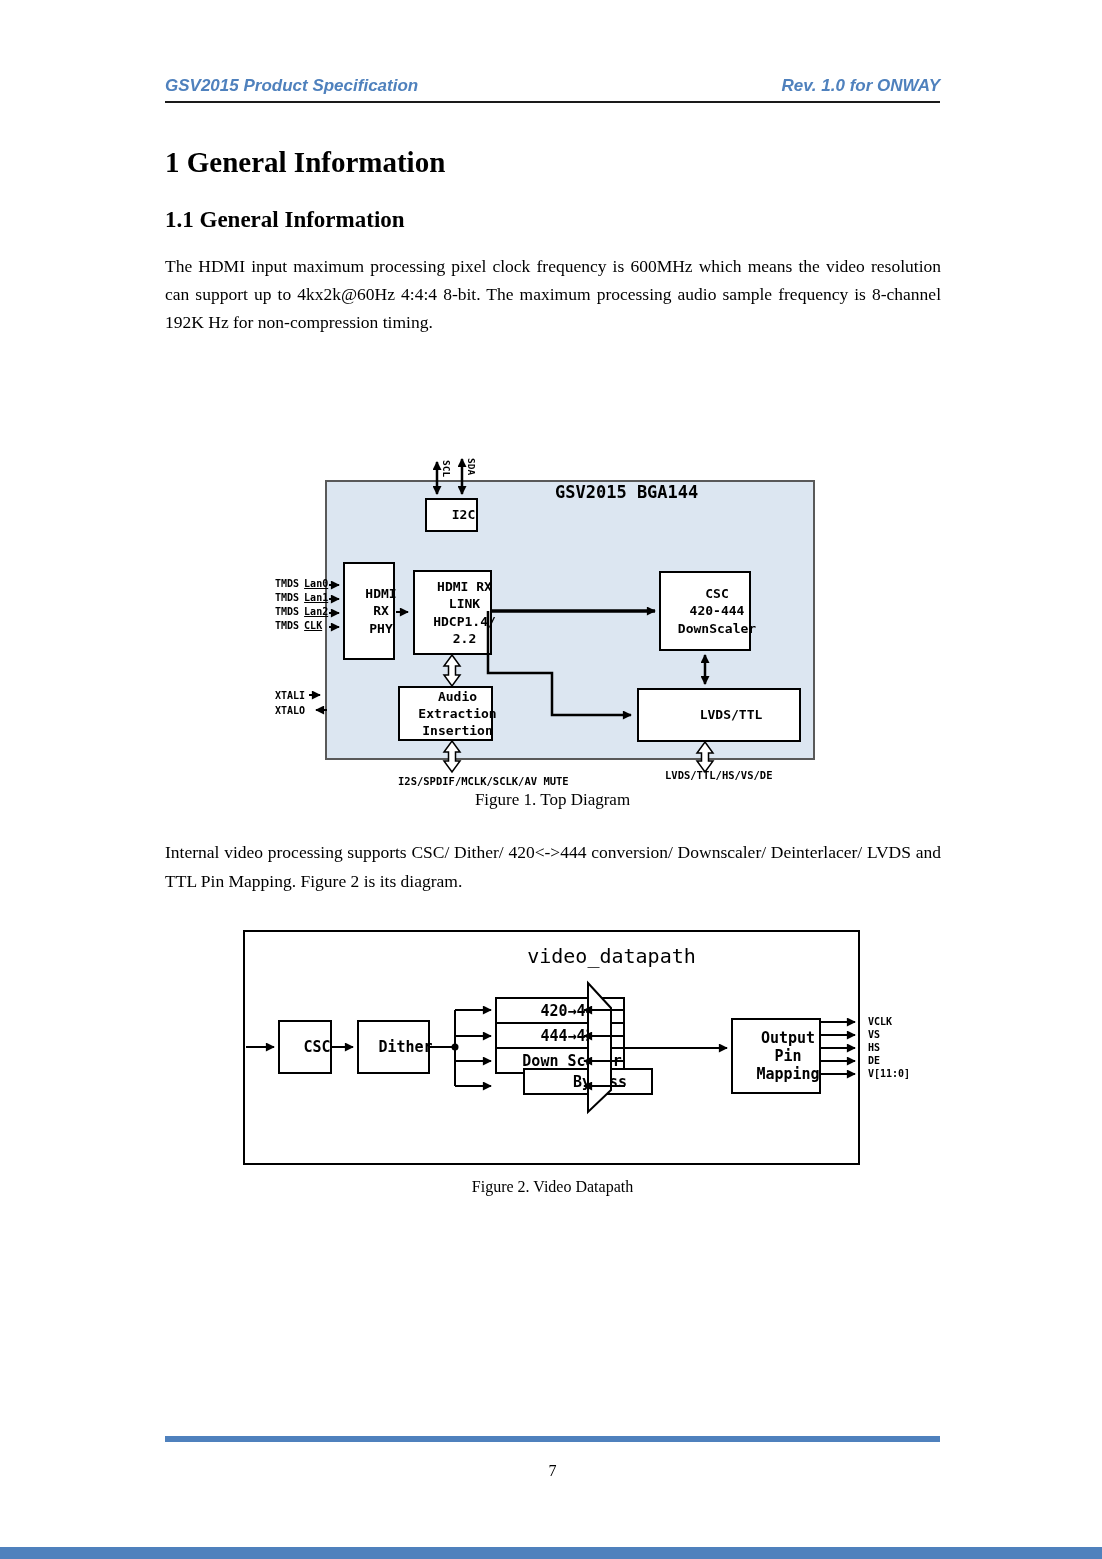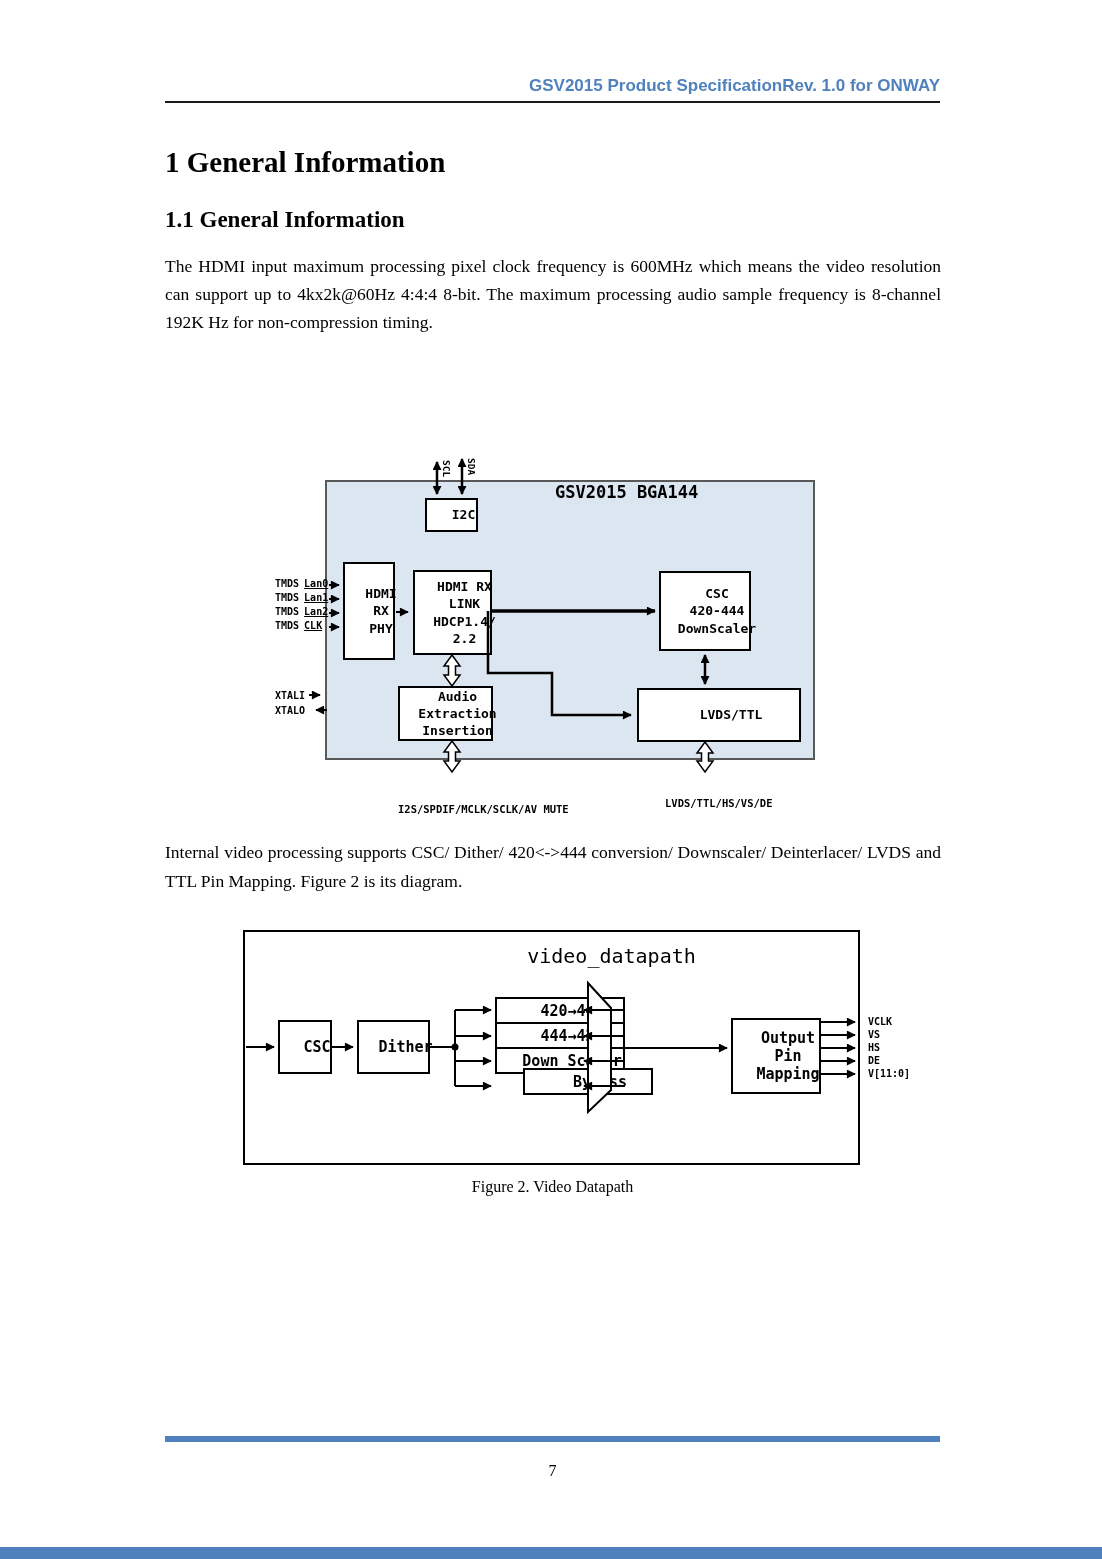--- a/index.html
+++ b/index.html
@@ -1,21 +1,21 @@
 <!DOCTYPE html>
 <html><head>
 <meta charset="utf-8">
 <style>
   html,body{margin:0;padding:0;background:#fff;}
   .page{position:relative;width:1102px;height:1559px;background:#fff;overflow:hidden;
         font-family:"Liberation Serif","DejaVu Serif",serif;color:#000;}
 
   
-  .hdr{position:absolute;left:165px;top:76px;width:775px;display:flex;justify-content:flex-end;
-       font-family:"Liberation Sans","DejaVu Sans",sans-serif;font-weight:bold;
+  .hdr{position:absolute;left:165px;top:76px;width:775px;display:flex;justify-content:space-between;
+       font-family:"Liberation Sans","DejaVu Sans",sans-serif;font-style:italic;font-weight:bold;
        font-size:17px;color:#4f81bd;}
   .hdr-rule{position:absolute;left:165px;top:101px;width:775px;height:2px;background:#1a1a1a;}
 
   
   .h1{position:absolute;left:165px;top:146px;font-size:29px;font-weight:bold;}
   .h2{position:absolute;left:165px;top:207px;font-size:23px;font-weight:bold;}
   .body-block{position:absolute;left:165px;top:252px;width:776px;font-size:17.5px;line-height:28px;text-align:justify;}
   .body-block p{margin:0;}
   .p3{position:absolute;left:165px;top:838px;width:776px;font-size:17.5px;line-height:29px;text-align:justify;}
 
@@ -33,21 +33,21 @@
            border:2px solid #595959;box-sizing:border-box;}
   .chiptitle{position:absolute;left:290px;top:32px;font-family:"DejaVu Sans Mono","Liberation Mono",monospace;
              font-weight:bold;font-size:17px;}
   .f1-box{font-size:13px;line-height:1.32;}
   .pinlbl{font-size:10px;}
   .vlbl{position:absolute;font-family:"DejaVu Sans Mono","Liberation Mono",monospace;font-weight:bold;
         font-size:9.5px;writing-mode:vertical-rl;text-orientation:sideways;}
   .tmds-row{position:absolute;left:10px;height:14px;font-size:10px;
             font-family:"DejaVu Sans Mono","Liberation Mono",monospace;font-weight:bold;white-space:nowrap;}
   .tmds-row .uname{text-decoration:underline;margin-left:5px;}
-  .buslbl{font-size:10.5px;white-space:nowrap;margin-top:28px;}
+  .buslbl{font-size:10.5px;white-space:nowrap;}
   .figcap{position:absolute;left:165px;width:775px;text-align:center;font-size:17px;}
 
   
   .fig2{position:absolute;left:243px;top:930px;width:720px;height:240px;}
   .f2-outer{position:absolute;left:0;top:0;width:617px;height:235px;border:2.5px solid #000;box-sizing:border-box;background:#fff;}
   .f2-title{position:absolute;left:0;top:14px;width:737px;text-align:center;
             font-family:"DejaVu Sans Mono","Liberation Mono",monospace;font-size:20px;}
   .f2-box{font-size:15px;}
   .f2-row{position:absolute;left:252px;width:130px;height:27px;font-size:15px;}
   .f2-out{position:absolute;left:625px;height:13px;font-size:10px;
@@ -141,20 +141,21 @@
 
       <polyline points="223,161 223,223 287,223 287,265 366,265" fill="none" stroke="#000" stroke-width="2.5" marker-end="url(#ah)"></polyline>
 
       <line x1="440" y1="205" x2="440" y2="234" stroke="#000" stroke-width="2.5" marker-start="url(#ah)" marker-end="url(#ah)"></line>
 
       <path d="M187,205 L195,216 L190.5,216 L190.5,225 L195,225 L187,236 L179,225 L183.5,225 L183.5,216 L179,216 Z" fill="#fff" stroke="#000" stroke-width="1.5"></path>
       <path d="M187,291 L195,302 L190.5,302 L190.5,311 L195,311 L187,322 L179,311 L183.5,311 L183.5,302 L179,302 Z" fill="#fff" stroke="#000" stroke-width="1.5"></path>
       <path d="M440,292 L448,303 L443.5,303 L443.5,311 L448,311 L440,322 L432,311 L436.5,311 L436.5,303 L432,303 Z" fill="#fff" stroke="#000" stroke-width="1.5"></path>
     </svg>
   </div>
+  <div class="figcap" style="top:790px;">Figure 1. Top Diagram</div>
 
   <div class="p3">Internal video processing supports CSC/ Dither/ 420&lt;-&gt;444 conversion/ Downscaler/ Deinterlacer/ LVDS and TTL Pin Mapping. Figure 2 is its diagram.</div>
 
   <div class="fig2">
     <div class="f2-outer"></div>
     <div class="f2-title">video_datapath</div>
 
     <div class="dbox f2-box" style="left:35px;top:90px;width:54px;height:54px;">CSC</div>
     <div class="dbox f2-box" style="left:114px;top:90px;width:73px;height:54px;">Dither</div>
 

